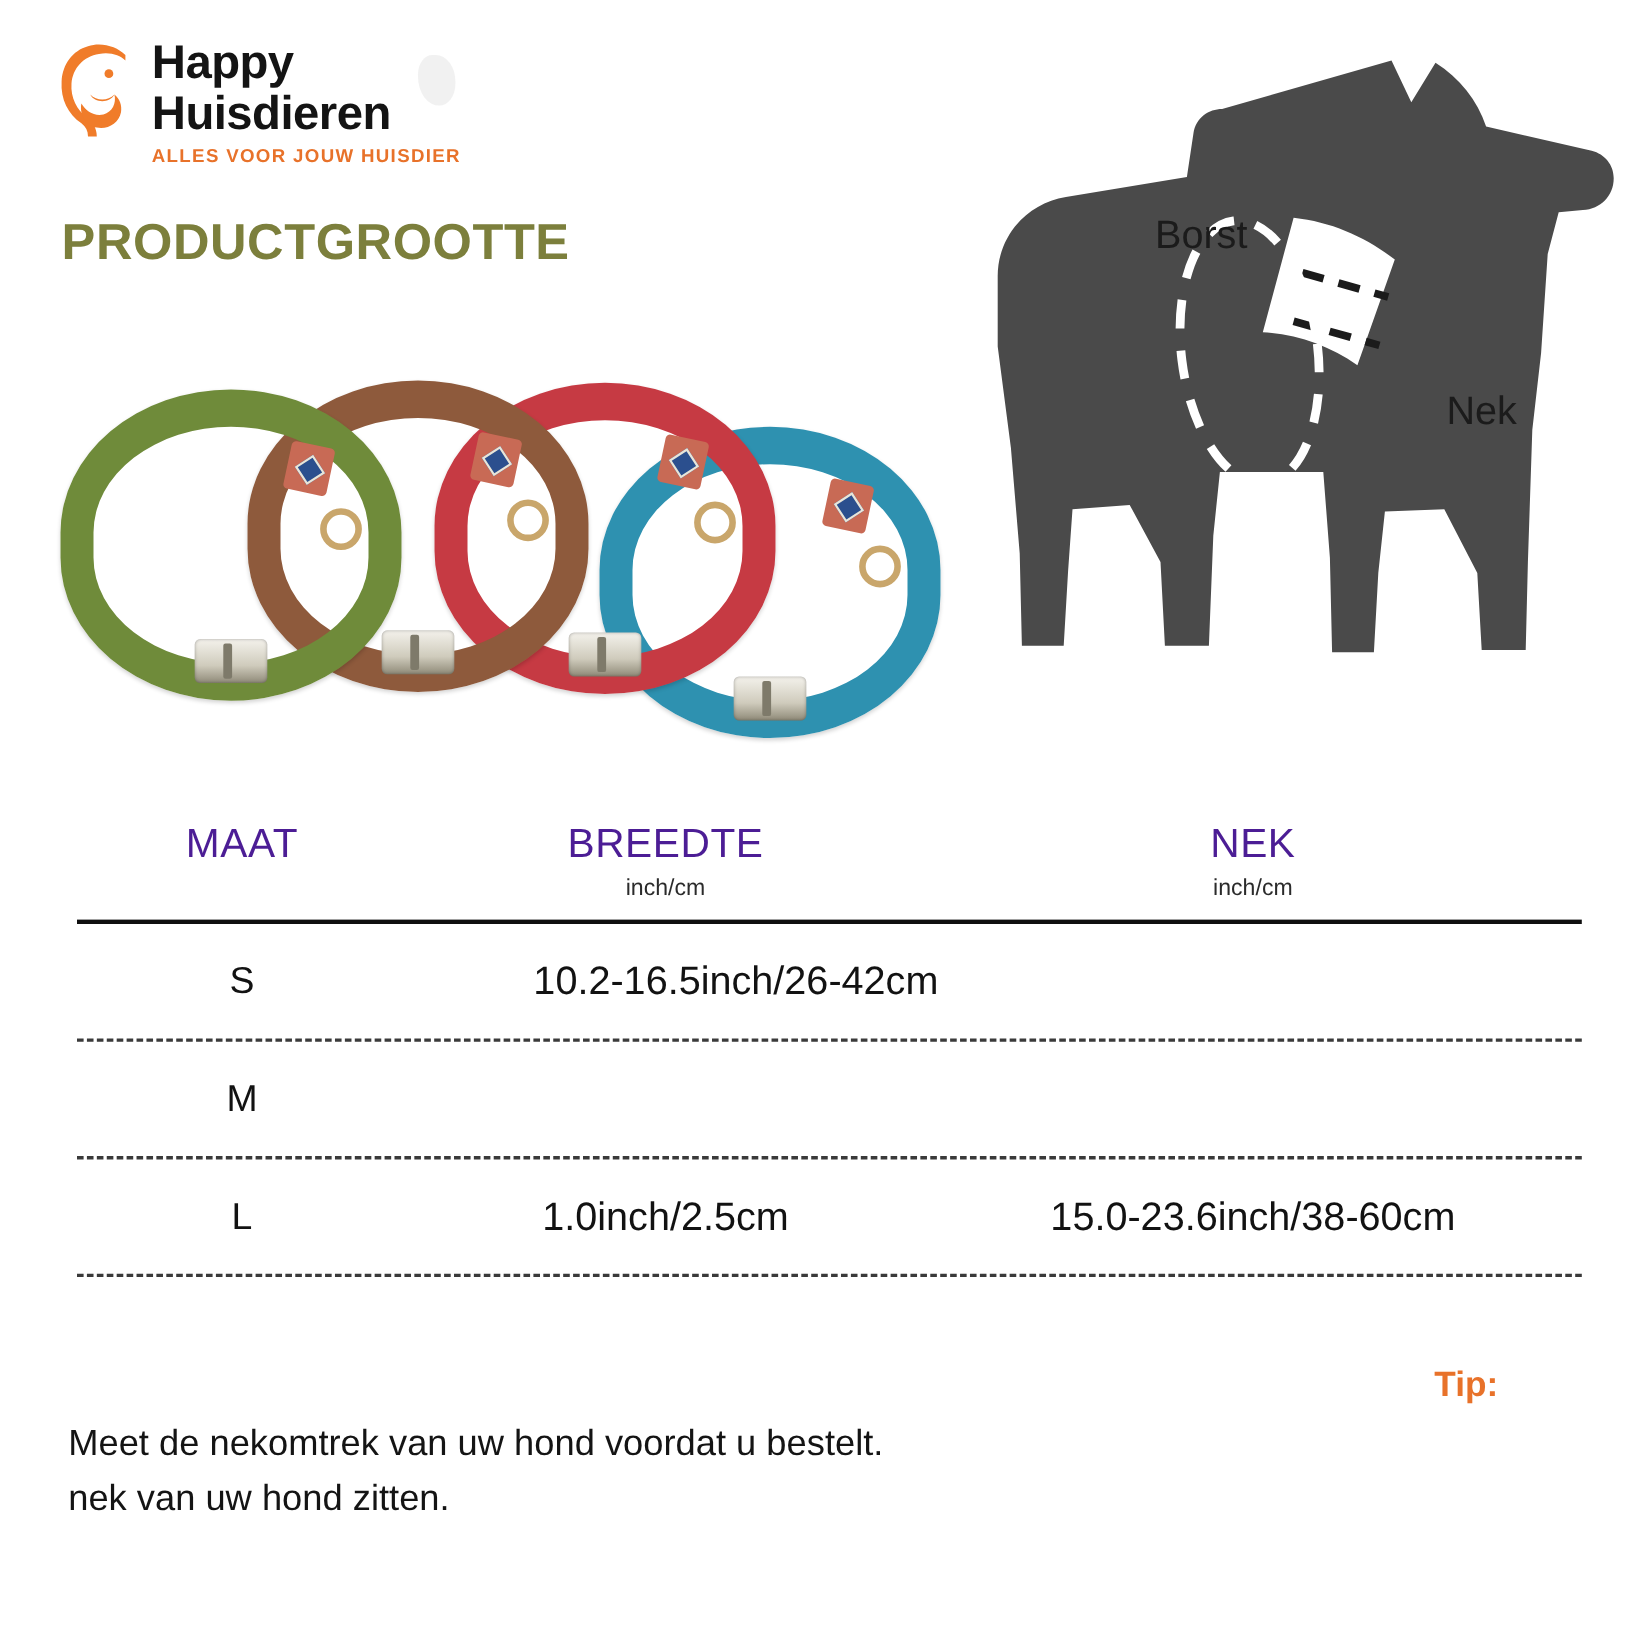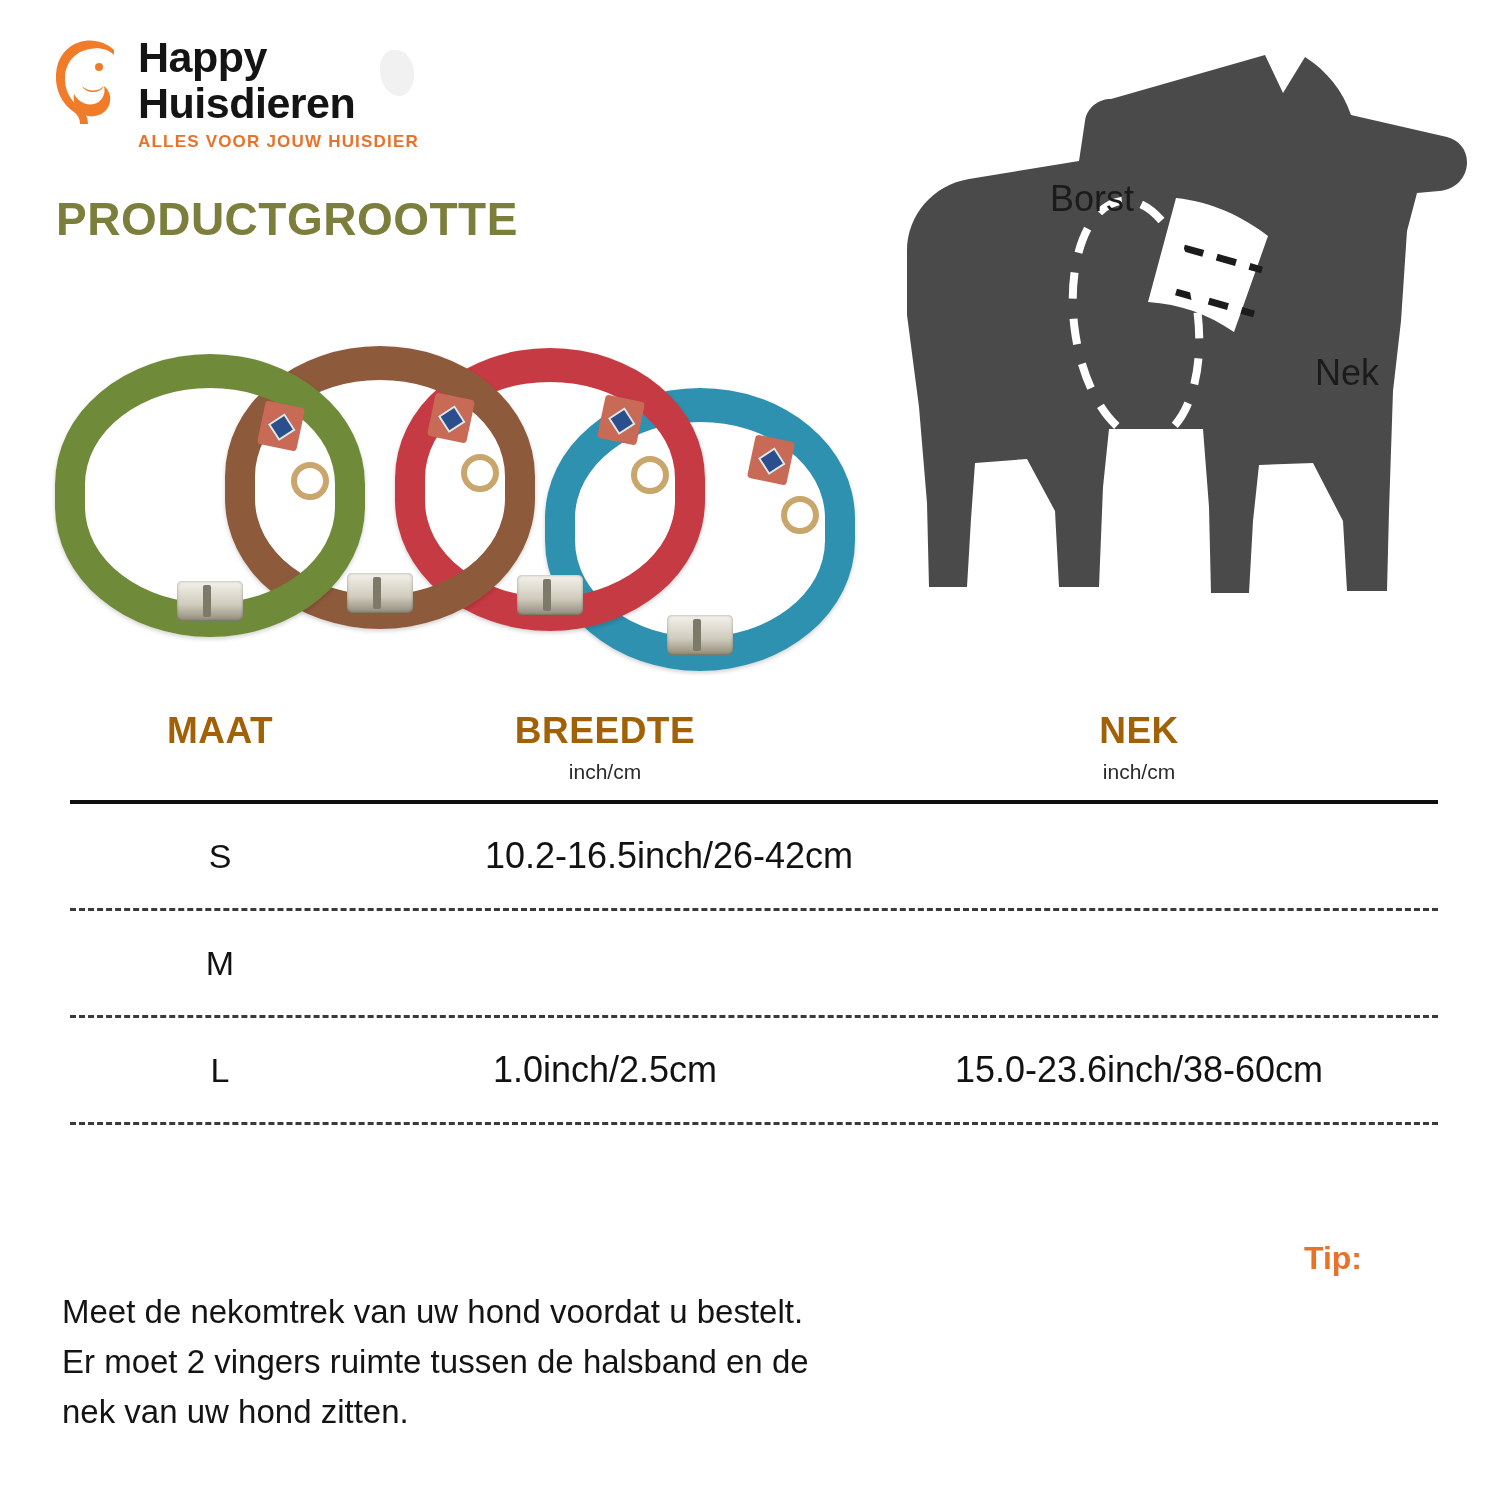--- a/index.html
+++ b/index.html
@@ -130,21 +130,21 @@
     position: absolute;
     left: 810px;
     top: 30px;
     width: 660px;
     height: 650px;
   }
   .dog-wrap svg { display: block; }
   .label-borst {
     position: absolute;
     left: 240px;
-    top: 148px;
+    top: 162px;
     font-size: 36px;
     color: #1b1b1b;
   }
   .label-nek {
     position: absolute;
     left: 505px;
     top: 322px;
     font-size: 36px;
     color: #1b1b1b;
   }
@@ -159,23 +159,24 @@
   .thead {
     display: flex;
     align-items: flex-start;
     padding-bottom: 10px;
   }
   .col-size  { width: 300px; text-align: center; }
   .col-width { width: 470px; text-align: center; }
   .col-neck  { width: 598px; text-align: center; }
   .th-main {
     font-size: 37px;
-    font-weight: bold;
+    font-weight: normal;
     letter-spacing: 0.5px;
-    color: #a16207;
+    color: #4c1d95;
+    margin-top: 36px;
   }
   .th-sub {
     font-size: 21px;
     color: #2b2b2b;
     margin-top: 8px;
   }
   .solid-rule {
     height: 4px;
     background: #0f0f0f;
     margin-top: 6px;
@@ -320,15 +321,14 @@
     <div class="cell size col-size">L</div>
     <div class="cell col-width">1.0inch/2.5cm</div>
     <div class="cell col-neck">15.0-23.6inch/38-60cm</div>
   </div>
   <div class="dashed-rule"></div>
 </div>
 
 <div class="tip">
   <div class="tip-title">Tip:</div>
   <div class="tip-line">Meet de nekomtrek van uw hond voordat u bestelt.</div>
-  <div class="tip-line">Er moet 2 vingers ruimte tussen de halsband en de</div>
   <div class="tip-line">nek van uw hond zitten.</div>
 </div>
 
 </body></html>

